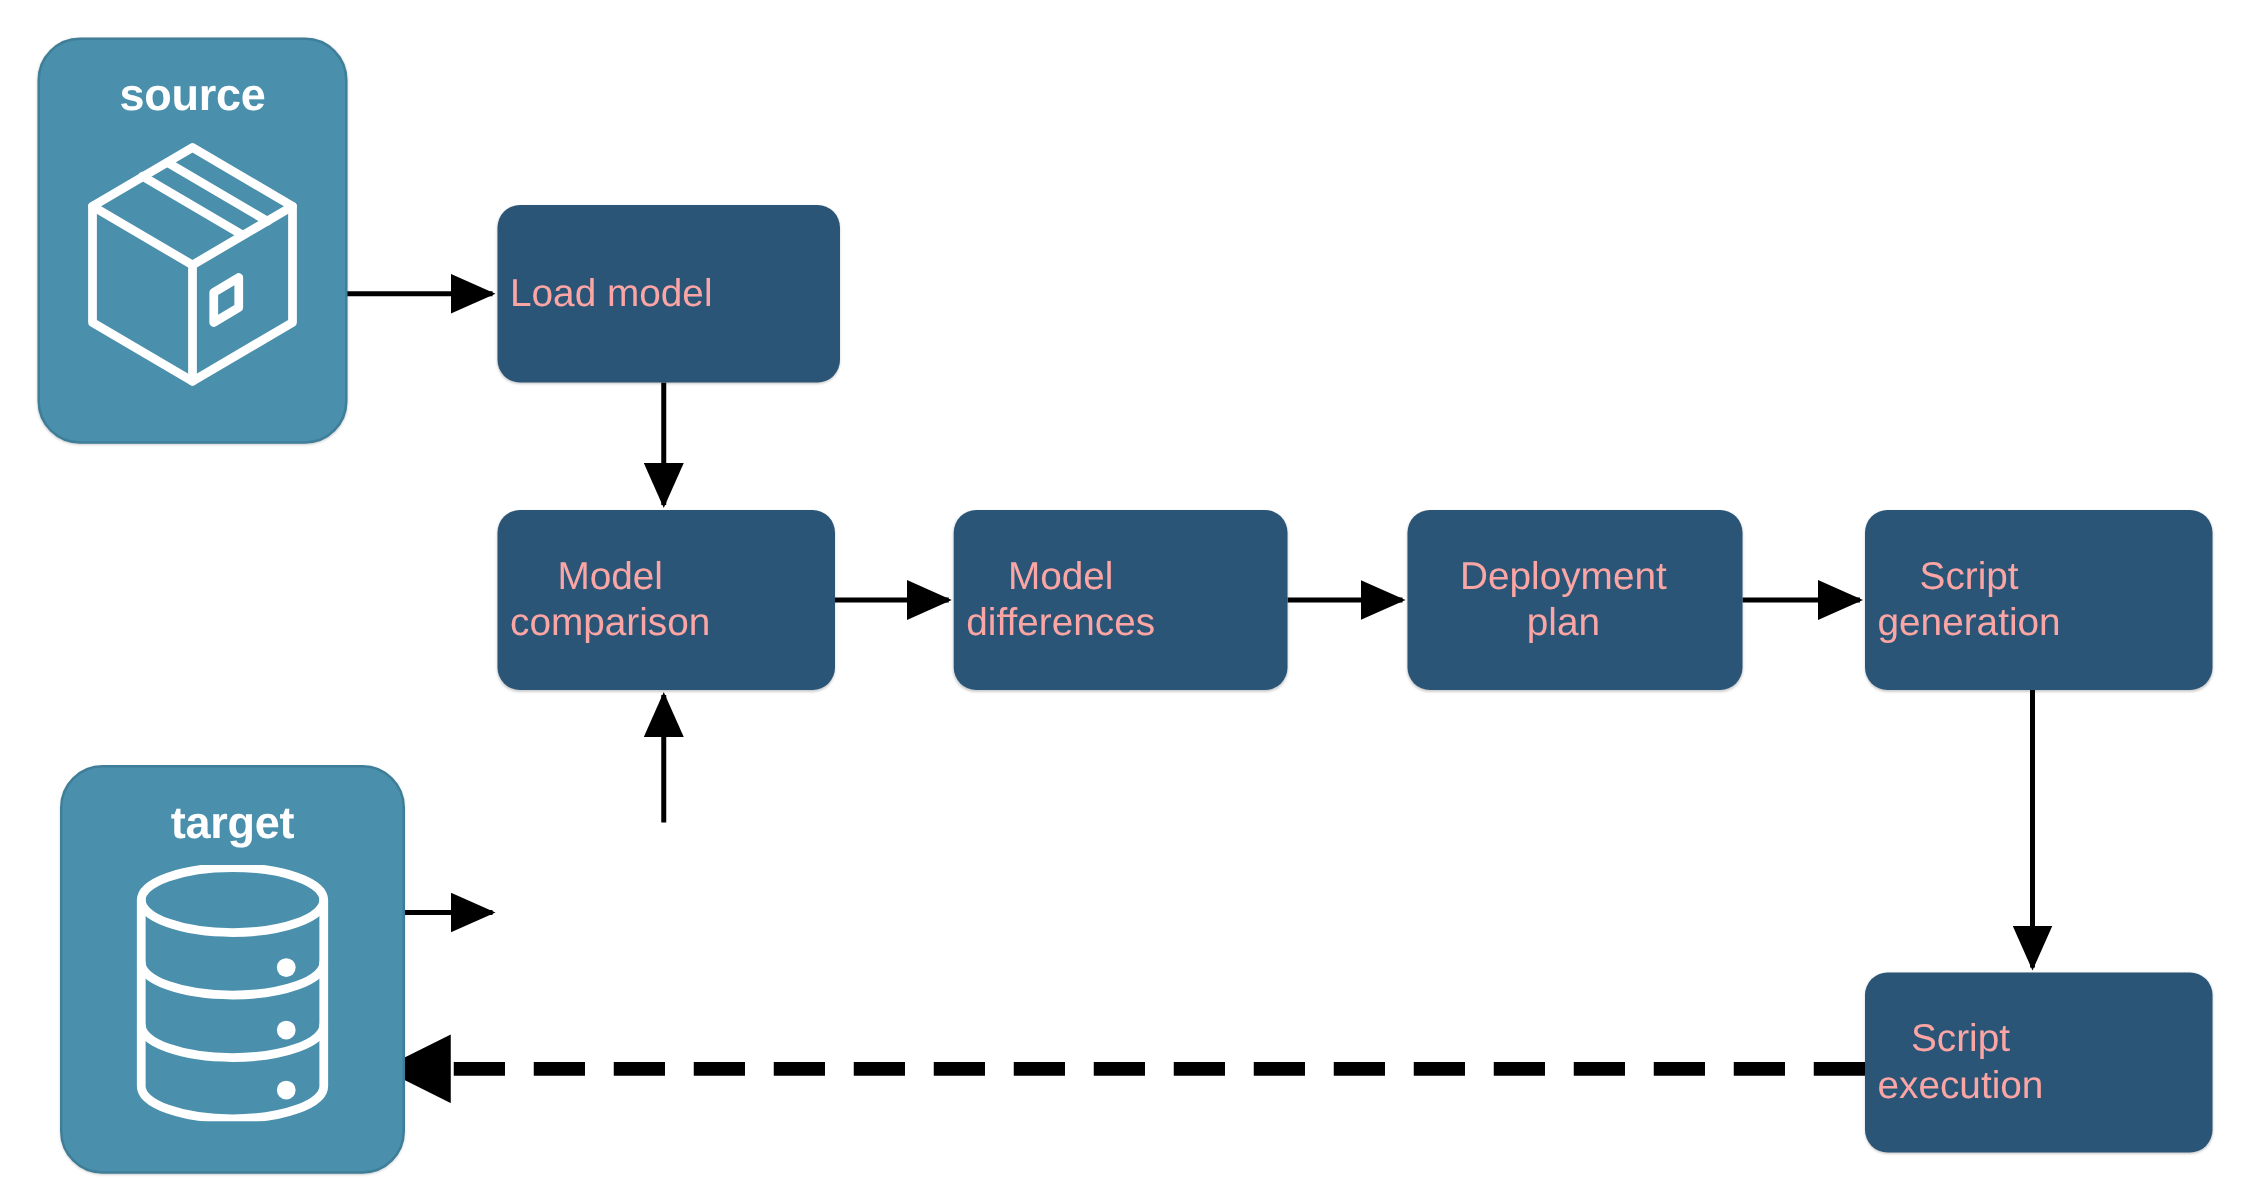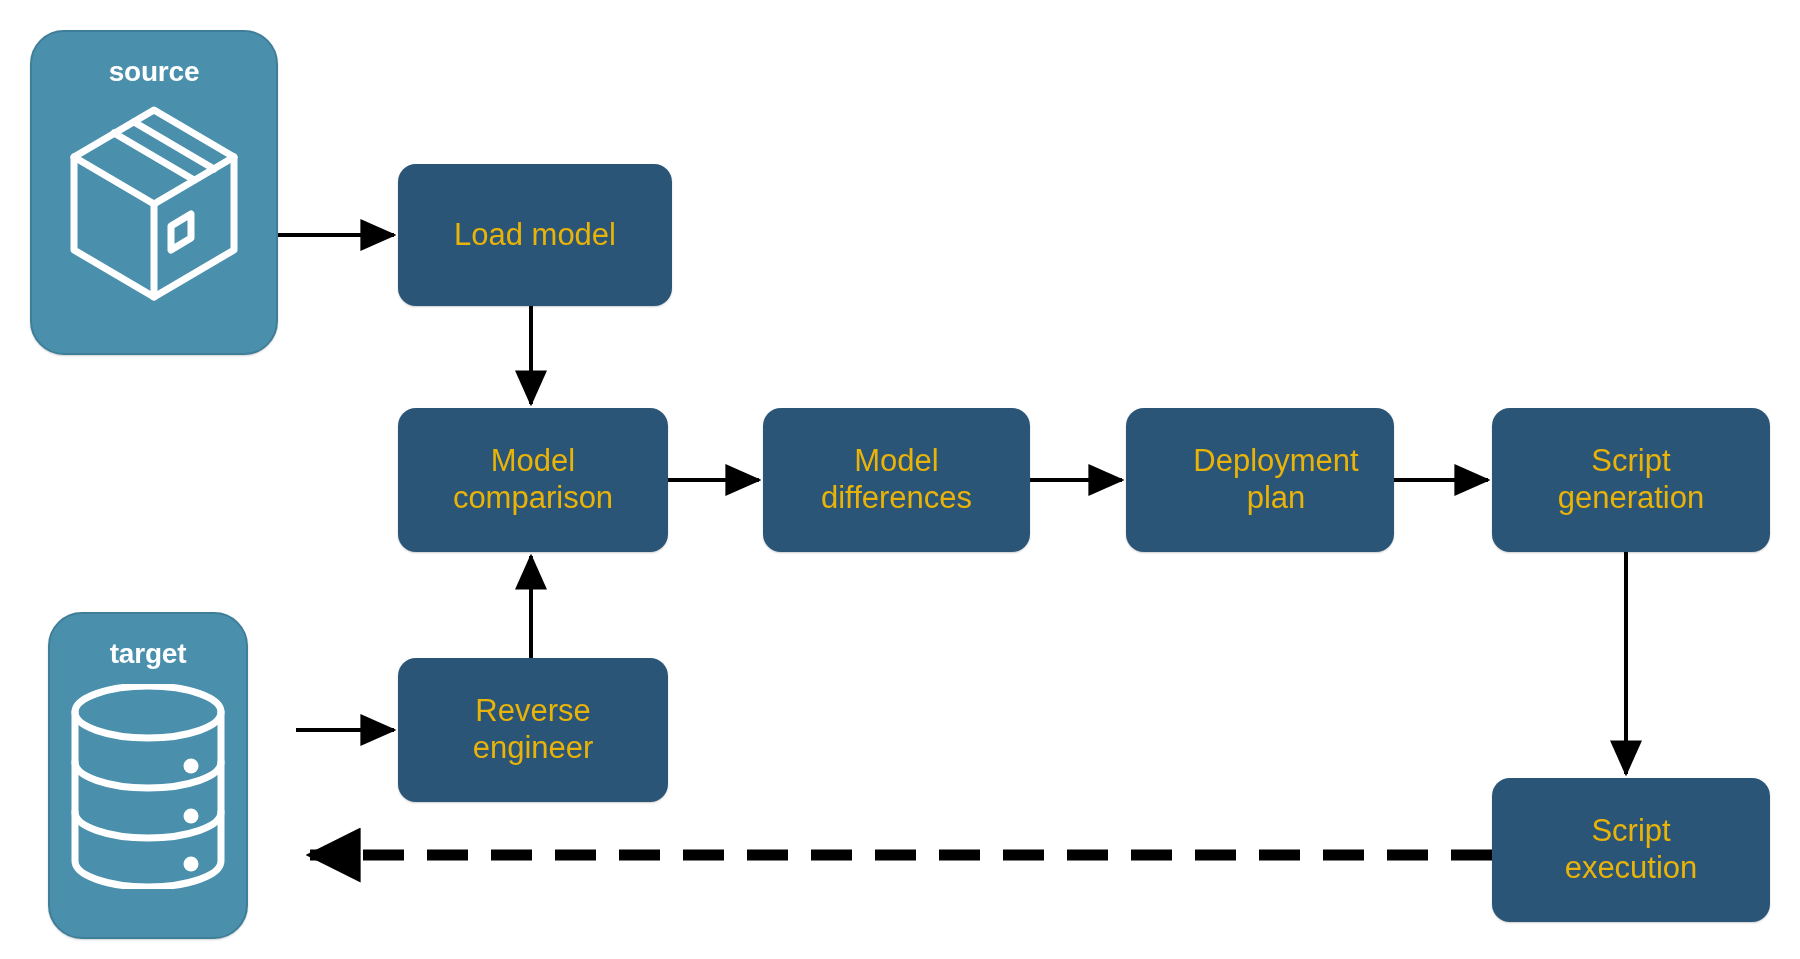--- a/index.html
+++ b/index.html
@@ -35,44 +35,43 @@
     border: 2px solid #3f7e99;
     box-sizing: border-box;
     display: flex;
     flex-direction: column;
     align-items: center;
     box-shadow: 0 1px 2px rgba(0,0,0,0.18);
   }
   .endpoint .endpoint-label {
     color: #ffffff;
     font-weight: bold;
-    font-size: 28px;
+    font-size: 36px;
     letter-spacing: -0.2px;
     line-height: 1;
     margin-top: 26px;
     font-family: "Liberation Sans", sans-serif;
   }
   .endpoint .endpoint-icon {
     margin-top: 16px;
     display: block;
   }
 
   #endpoint-source { left: 30px;  top: 30px;  width: 248px; height: 325px; }
-  #endpoint-target { left: 48px;  top: 612px; width: 200px; height: 327px; align-items: center; }
+  #endpoint-target { left: 48px;  top: 612px; width: 276px; height: 327px; align-items: center; }
 
   
   .step {
     position: absolute;
     box-sizing: border-box;
     background: #2a5577;
     border-radius: 18px;
-    color: #eab308;
+    color: #fca5a5;
     display: flex;
     align-items: center;
-    justify-content: center;
     text-align: center;
     font-size: 31px;
     line-height: 1.18;
     font-family: "Liberation Sans", sans-serif;
     box-shadow: 0 1px 2px rgba(0,0,0,0.20);
     padding: 4px 10px;
   }
   .step-text { display: block; white-space: pre-line; }
 
   #step-load-model        { left: 398px;  top: 164px; width: 274px; height: 142px; }
@@ -170,23 +169,19 @@
   <div class="step" id="step-deployment-plan">
     <span class="step-text">Deployment
 plan</span>
   </div>
 
   <div class="step" id="step-script-generation">
     <span class="step-text">Script
 generation</span>
   </div>
 
-  <div class="step" id="step-reverse-engineer">
-    <span class="step-text">Reverse
-engineer</span>
-  </div>
 
   <div class="step" id="step-script-execution">
     <span class="step-text">Script
 execution</span>
   </div>
 
 </div>
 
 </body></html>

